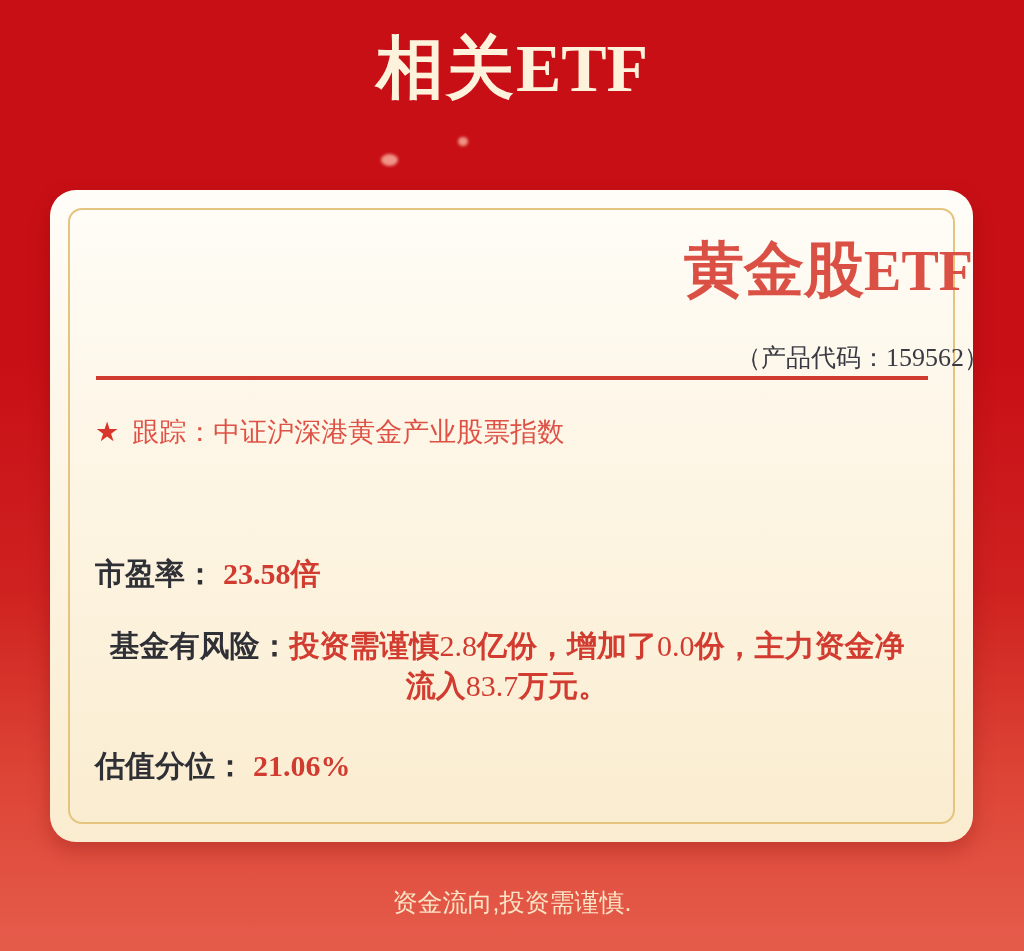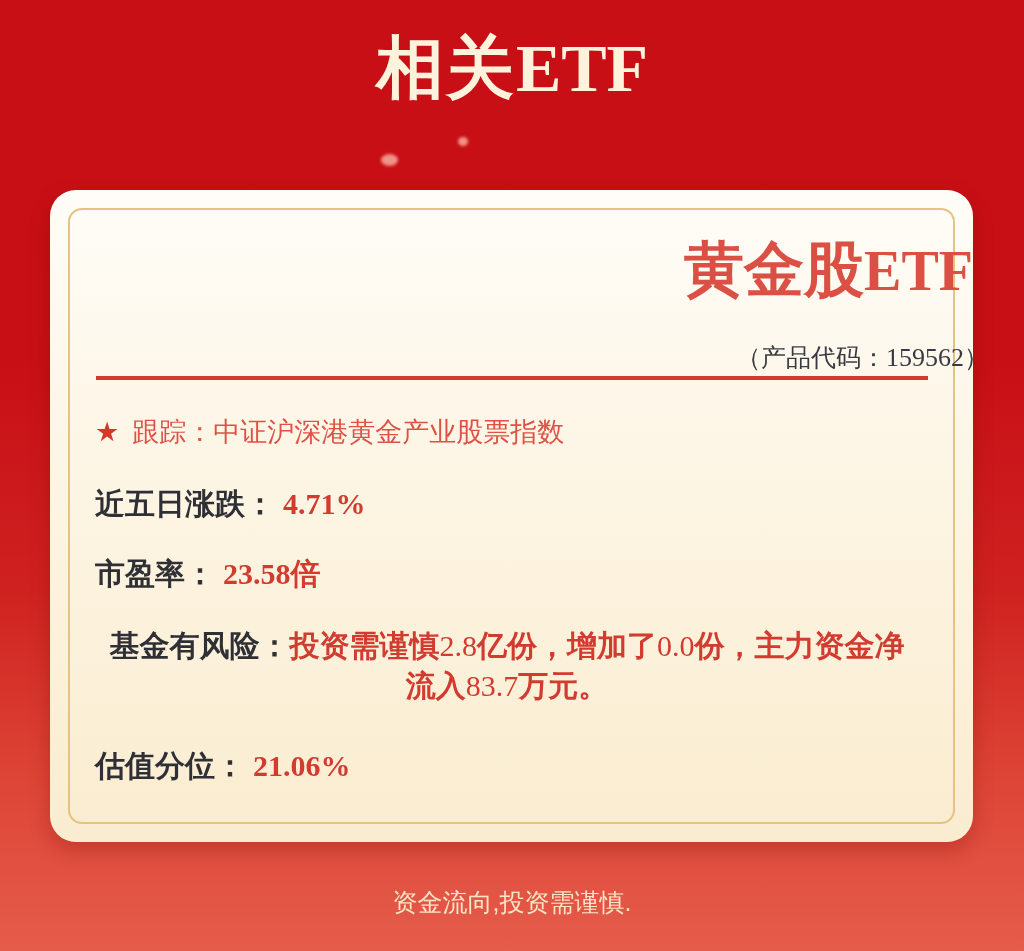--- a/index.html
+++ b/index.html
@@ -122,23 +122,20 @@
   <div class="card-subtitle">
     <span>（产品代码：</span><span class="num">159562</span><span>）</span>
   </div>
 
   <div class="divider"></div>
 
   <div class="row track">
     <span class="star-icon">★</span><span>跟踪：</span><span>中证沪深港黄金产业股票指数</span>
   </div>
 
-  <div class="row metric r1">
-    <span class="label">近五日涨跌：</span><span class="val-serif">4.71%</span>
-  </div>
 
   <div class="row metric r2">
     <span class="label">市盈率：</span><span class="val-serif">23.58</span><span class="val-cn">倍</span>
   </div>
 
   <div class="row metric r3">
     <span class="label">基金有风险：</span><span class="val-cn">投资需谨慎</span><span class="num">2.8</span><span class="val-cn">亿份，增加了</span><span class="num">0.0</span><span class="val-cn">份，主力资金净流入</span><span class="num">83.7</span><span class="val-cn">万元。</span>
   </div>
 
   <div class="row metric r4">

